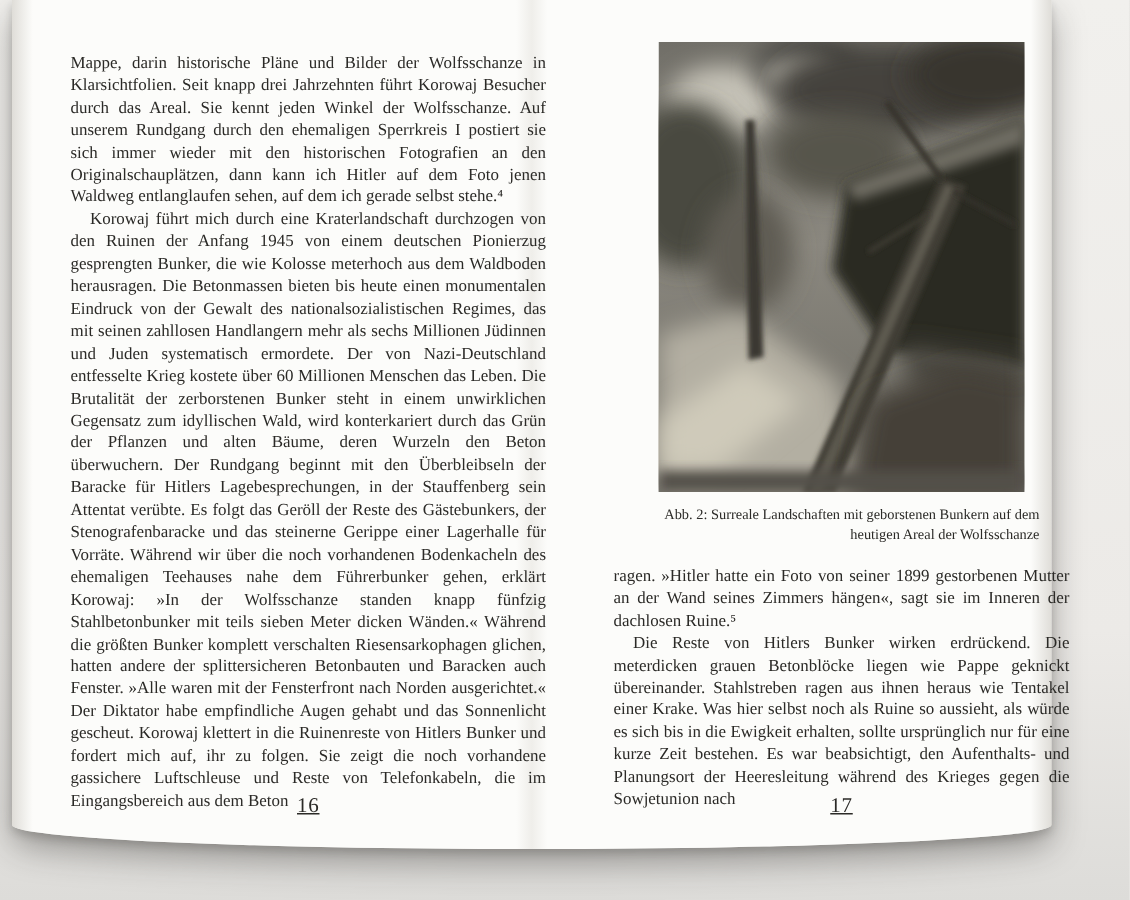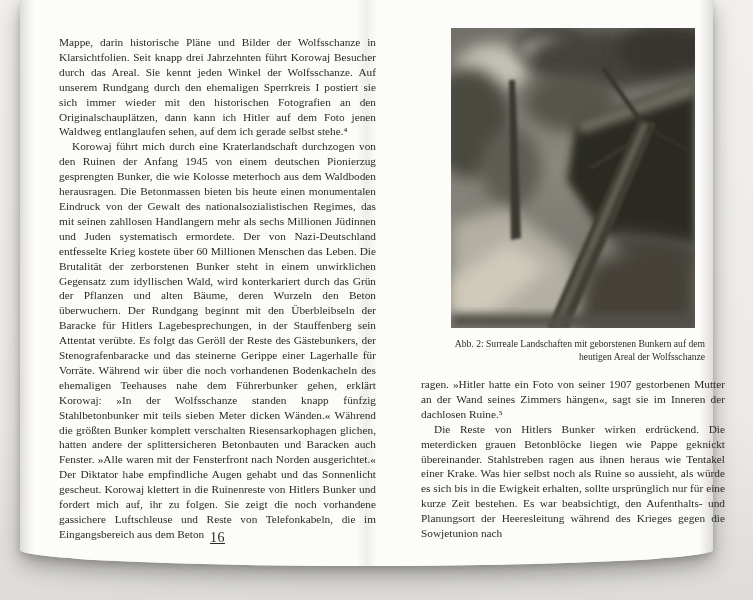--- a/index.html
+++ b/index.html
@@ -12,21 +12,20 @@
     color:#2b2a27;
   }
   .spread {
     position:absolute; left:8px; top:0; width:693px; height:566px;
     background:linear-gradient(to right,
       #dfddd8 0%, #fcfcfa 2%, #fcfcfa 48.5%, #efeeea 50%,
       #fcfcfa 51.5%, #fcfcfa 98%, #dfddd8 100%);
     border-bottom-left-radius:50% 16px;
     border-bottom-right-radius:50% 16px;
     box-shadow:0 10px 22px rgba(40,38,35,0.38), 0 3px 6px rgba(40,38,35,0.18);
-    margin-left:12px;
   }
   .page-text {
     font-size:11.3px; line-height:14.9px;
     text-align:justify;
     hyphens:auto; -webkit-hyphens:auto;
   }
   .left-text {
     position:absolute; left:39px; top:35px; width:317px;
   }
   .right-page {
@@ -109,19 +108,20 @@
           <path d="M180 115 L140 140" stroke="#3d3a32" stroke-width="3" fill="none" filter="url(#b2)"></path>
 
           <path d="M128 300 L140 238 L202 216 L244 226 L244 300 Z" fill="#444139" filter="url(#b8)"></path>
           <rect x="0" y="286" width="244" height="14" fill="#53504a" filter="url(#b4)"></rect>
         </svg>
       </div>
 
       <div class="caption">Abb. 2: Surreale Landschaften mit geborstenen Bunkern auf dem heutigen Areal der Wolfsschanze</div>
 
       <div class="page-text right-body">
-        <p>ragen. »Hitler hatte ein Foto von seiner 1907 gestorbenen Mutter an der Wand seines Zimmers hängen«, sagt sie im Inneren der dachlosen Ruine.⁵</p>
+        <p>ragen. »Hitler hatte ein Foto von seiner 1899 gestorbenen Mutter an der Wand seines Zimmers hängen«, sagt sie im Inneren der dachlosen Ruine.⁵</p>
         <p class="indent">Die Reste von Hitlers Bunker wirken erdrückend. Die meterdicken grauen Betonblöcke liegen wie Pappe geknickt übereinander. Stahlstreben ragen aus ihnen heraus wie Tentakel einer Krake. Was hier selbst noch als Ruine so aussieht, als würde es sich bis in die Ewigkeit erhalten, sollte ursprünglich nur für eine kurze Zeit bestehen. Es war beabsichtigt, den Aufenthalts- und Planungsort der Heeresleitung während des Krieges gegen die Sowjetunion nach</p>
       </div>
     </div>
+    <div class="pagenum pagenum-right">17</div>
 
   </div>
 </div>
 
 </body></html>

